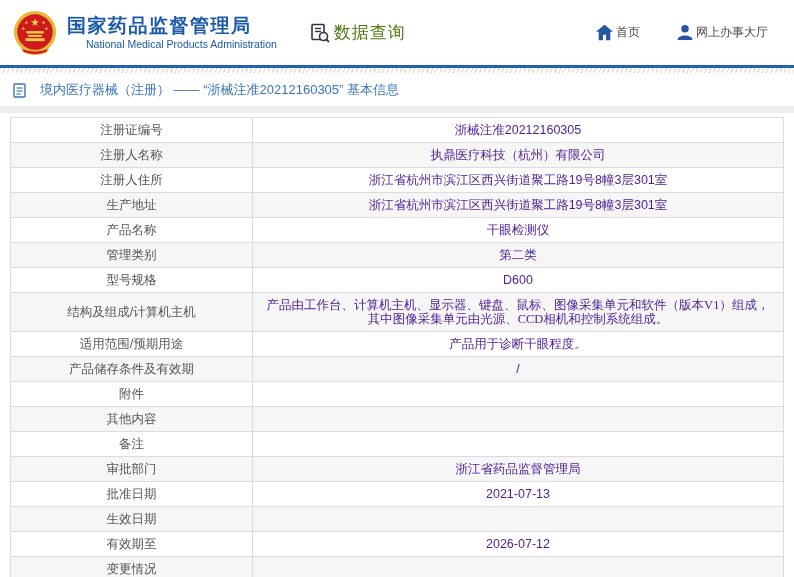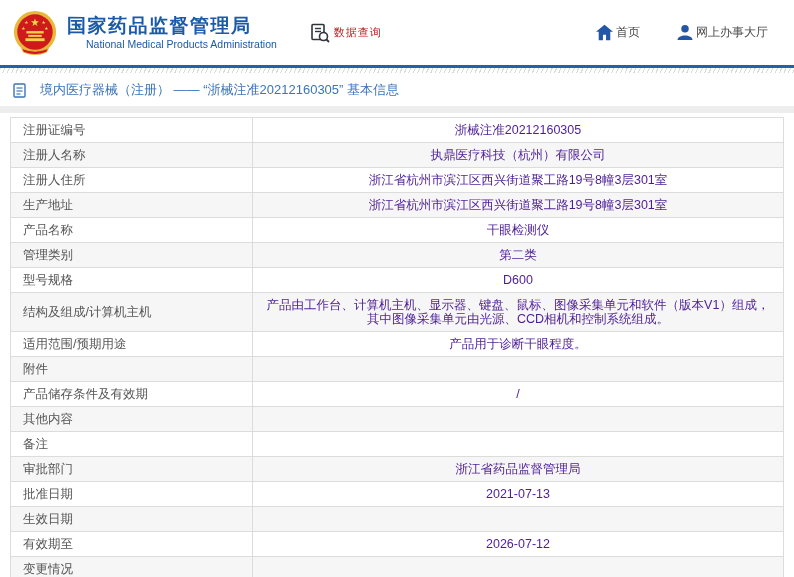--- a/index.html
+++ b/index.html
@@ -6,38 +6,38 @@
   html,body { width:794px; height:577px; background:#fff; overflow:hidden;
     font-family:"Liberation Sans","DejaVu Sans",sans-serif; }
 
   
   .header { height:65px; display:flex; align-items:center; padding-left:12px; background:#fff; }
   .emblem { width:46px; height:46px; flex:0 0 auto; }
   .org { margin-left:9px; }
   .org-cn { font-size:19px; font-weight:bold; color:#1a5aa8; letter-spacing:1.5px; line-height:24px; }
   .org-en { font-size:10.5px; color:#1a5aa8; line-height:13px;padding-left:19px; }
   .query { display:flex; align-items:center; margin-left:32px; gap:3px; }
-  .query-label { font-size:11px; color:#b91c1c; letter-spacing:1px; }
+  .query-label { font-size:17px; color:#4d7c0f; letter-spacing:1px; }
   .top-nav { margin-left:auto; margin-right:26px; display:flex; gap:36px; }
   .nav-item { display:flex; flex-direction:row; align-items:center; gap:2px; cursor:pointer; }
   .nav-item .lbl { font-size:12px; color:#4a4a4a; }
 
   .blue-line { height:3px; background:#2162ae; }
   .hatch { height:5px; background:repeating-linear-gradient(115deg,#d9d9d9 0 1px,#ffffff 1px 4px); }
 
   
   .breadcrumb { display:flex; align-items:center; gap:14px; padding:8px 13px 7px; }
   .breadcrumb .txt { font-size:13px; color:#3b74b9; }
   .sep-band { height:7px; background:#ededed; }
 
   
   .tbl-wrap { margin:4px 10px 0; }
   table.info { width:774px; border-collapse:collapse; font-size:12.5px; }
   table.info td { border:1px solid #dcdcdc; padding:5px 12px; line-height:14px; vertical-align:middle; }
-  td.lab { width:242px; text-align:left; color:#555; white-space:nowrap; }
+  td.lab { width:242px; text-align:center; color:#555; white-space:nowrap; }
   td.val { color:#4c1d95;text-align:center; }
   tr:nth-child(even) { background:#f6f6f6; }
 </style>
 </head>
 <body>
 
 <div class="header">
   <svg class="emblem" viewBox="0 0 48 48">
     <circle cx="24" cy="23" r="22" fill="#e8b83a"></circle>
     <circle cx="24" cy="23" r="18.5" fill="#cf1a1c"></circle>
@@ -123,33 +123,33 @@
       <tr>
           <td class="lab">管理类别</td>
           <td class="val">第二类</td>
         </tr>
       <tr>
           <td class="lab">型号规格</td>
           <td class="val">D600</td>
         </tr>
       <tr>
           <td class="lab">结构及组成/计算机主机</td>
-          <td class="val" style="white-space:normal;">产品由工作台、计算机主机、显示器、键盘、鼠标、图像采集单元和软件（版本V1）组成，其中图像采集单元由光源、CCD相机和控制系统组成。</td>
+          <td class="val" style="white-space:normal;font-family:Liberation Serif, serif;">产品由工作台、计算机主机、显示器、键盘、鼠标、图像采集单元和软件（版本V1）组成，其中图像采集单元由光源、CCD相机和控制系统组成。</td>
         </tr>
       <tr>
           <td class="lab">适用范围/预期用途</td>
           <td class="val">产品用于诊断干眼程度。</td>
         </tr>
       <tr>
+          <td class="lab">产品储存条件及有效期</td>
+          <td class="val">/</td>
+        </tr>
+      <tr>
           <td class="lab">附件</td>
           <td class="val"></td>
-        </tr>
-      <tr>
-          <td class="lab">产品储存条件及有效期</td>
-          <td class="val">/</td>
         </tr>
       <tr>
           <td class="lab">其他内容</td>
           <td class="val"></td>
         </tr>
       <tr>
           <td class="lab">备注</td>
           <td class="val"></td>
         </tr>
       <tr>

